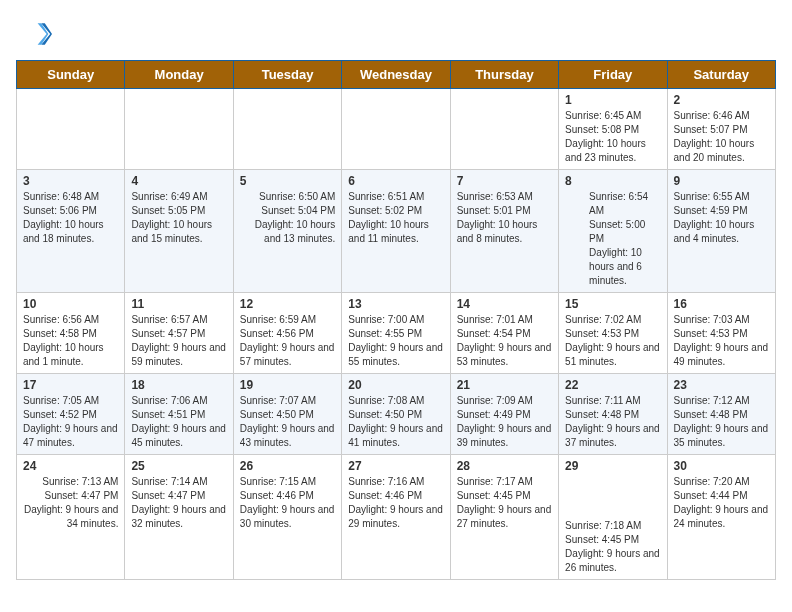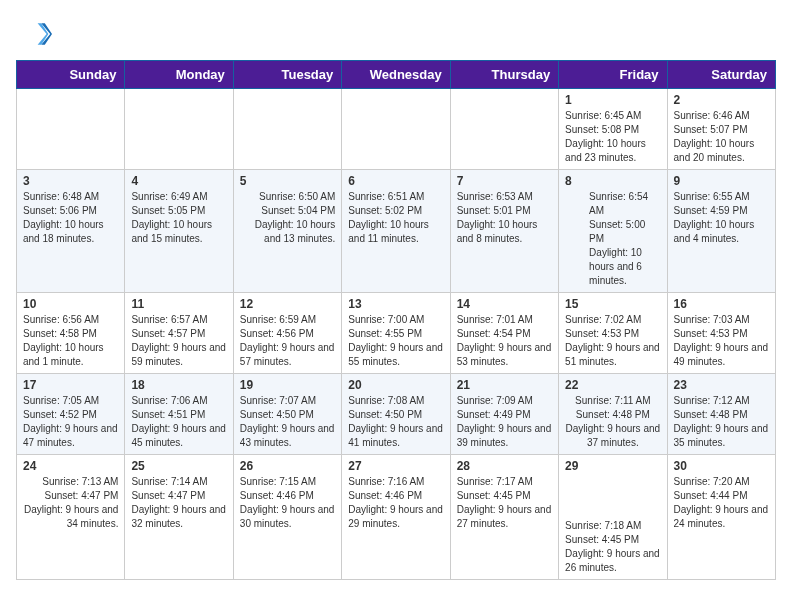--- a/index.html
+++ b/index.html
@@ -51,23 +51,23 @@
     .location-title {
       font-size: 15px;
       color: #555;
     }
     .calendar {
       width: 100%;
       border-collapse: collapse;
       border: 1px solid #ccc;
     }
     .calendar th {
-      background-color: #4c1d95;
+      background-color: #a16207;
       color: white;
-      text-align: right;
+      text-align: center;
       padding: 6px 8px;
       font-size: 13px;
       font-weight: bold;
       border: 1px solid #1560a0;
     }
     .calendar td {
       vertical-align: top;
       border: 1px solid #ccc;
       padding: 4px 6px;
       width: 107px;
@@ -265,21 +265,21 @@
 Daylight: 9 hours and 41 minutes.</div>
         </td>
         <td>
           <span class="day-number">21</span>
           <div class="day-info" style="white-space: pre-line;">Sunrise: 7:09 AM
 Sunset: 4:49 PM
 Daylight: 9 hours and 39 minutes.</div>
         </td>
         <td>
           <span class="day-number">22</span>
-          <div class="day-info" style="white-space: pre-line; text-align: center;">Sunrise: 7:11 AM
+          <div class="day-info" style="white-space: pre-line;">Sunrise: 7:11 AM
 Sunset: 4:48 PM
 Daylight: 9 hours and 37 minutes.</div>
         </td>
         <td>
           <span class="day-number">23</span>
           <div class="day-info" style="white-space: pre-line;">Sunrise: 7:12 AM
 Sunset: 4:48 PM
 Daylight: 9 hours and 35 minutes.</div>
         </td>
       </tr>

